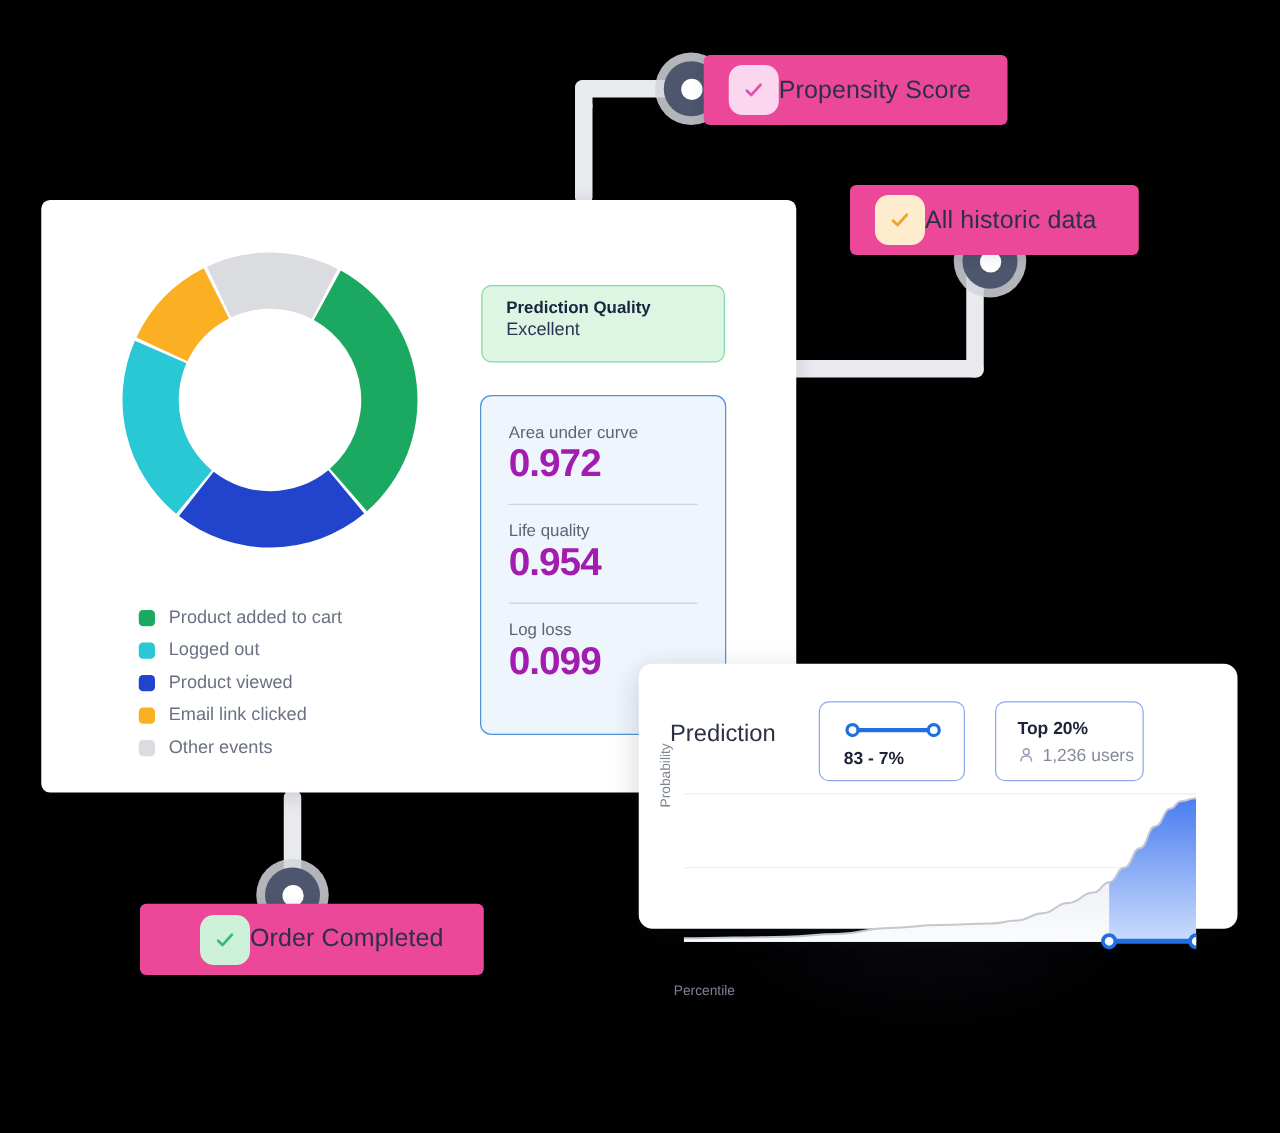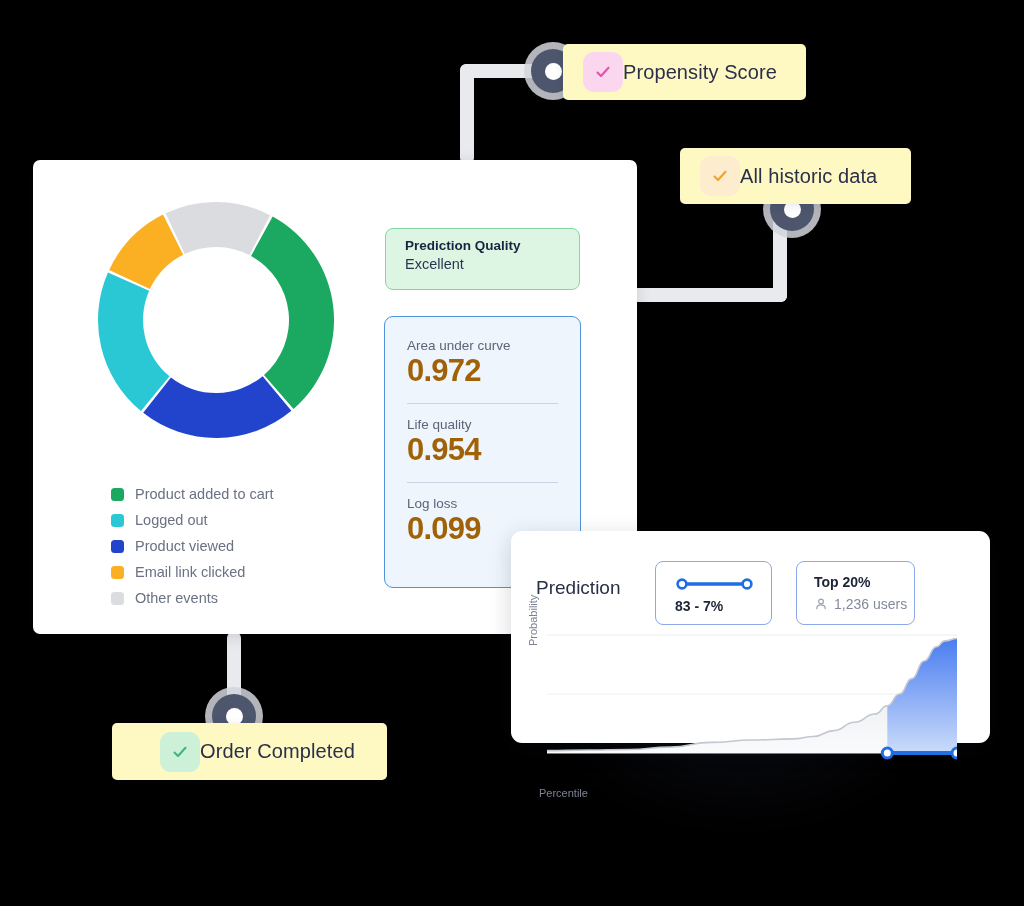--- a/index.html
+++ b/index.html
@@ -13,21 +13,21 @@
 
   
   .conn{position:absolute;background:#e9eaee;border-radius:6px;}
 
   .pin{position:absolute;width:44px;height:44px;border-radius:50%;
        background:#4d566c;display:flex;align-items:center;justify-content:center;
        box-shadow:0 0 0 7px rgba(210,213,220,.85);}
   .pin::after{content:"";width:17px;height:17px;border-radius:50%;background:#fff;}
 
   
-  .chip{position:absolute;background:#fef9c3;border-radius:5px;display:flex;align-items:center;
+  .chip{position:absolute;background:#ec4899;border-radius:5px;display:flex;align-items:center;
         box-shadow:0 2px 10px rgba(20,25,45,.10);}
   .chip .sq{width:40px;height:40px;border-radius:11px;display:flex;align-items:center;justify-content:center;flex:0 0 auto;}
   .chip .tx{font-size:20px;color:#2b2f4a;letter-spacing:.1px;white-space:nowrap;}
   .chk{display:block;}
 
   
   #main-card{position:absolute;left:33px;top:160px;width:604px;height:474px;
     background:#fff;border-radius:7px;box-shadow:0 3px 16px rgba(20,25,45,.13);}
 
   
@@ -45,21 +45,21 @@
     background:#ddf6e3;border:1.5px solid #82d8a2;border-radius:8px;
     padding:9px 0 4px 19px;box-sizing:border-box;}
   #quality .q-t{font-size:13.5px;font-weight:bold;color:#18253f;margin-bottom:3px;}
   #quality .q-s{font-size:14.5px;color:#2c3550;}
 
   
   #metrics{position:absolute;left:351px;top:156px;width:197px;height:272px;
     background:#eef5fc;border:1.6px solid #4f94db;border-radius:9px;
     padding:21px 0 0 22px;box-sizing:border-box;}
   .m-lbl{font-size:13.5px;color:#5d6477;margin-bottom:1px;}
-  .m-val{font-size:31px;font-weight:bold;color:#a16207;letter-spacing:-.8px;line-height:1.12;}
+  .m-val{font-size:31px;font-weight:bold;color:#a21caf;letter-spacing:-.8px;line-height:1.12;}
   .m-div{width:151px;height:1.4px;background:#c8d4e2;margin:14px 0 13px 0;}
 
   
   #pred-shadow{position:absolute;left:462px;top:506px;width:560px;height:380px;
     border-radius:18px;
     background:radial-gradient(closest-side, rgba(40,45,70,.30), rgba(0,0,0,0) 72%);
     filter:blur(14px);}
   #pred-card{position:absolute;left:511px;top:531px;width:479px;height:212px;
     background:#fff;border-radius:11px;box-shadow:0 6px 22px rgba(20,25,45,.18);}
   #pred-title{position:absolute;left:25px;top:46px;font-size:19px;color:#2b3046;}

